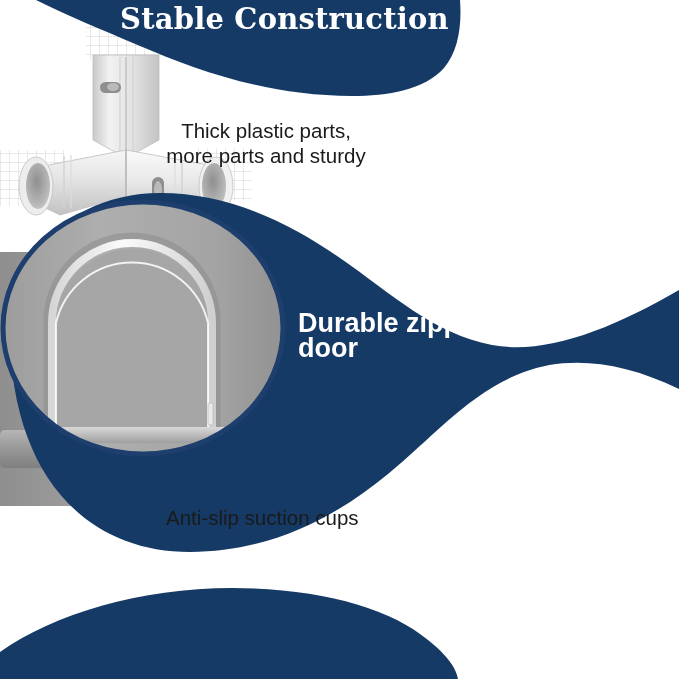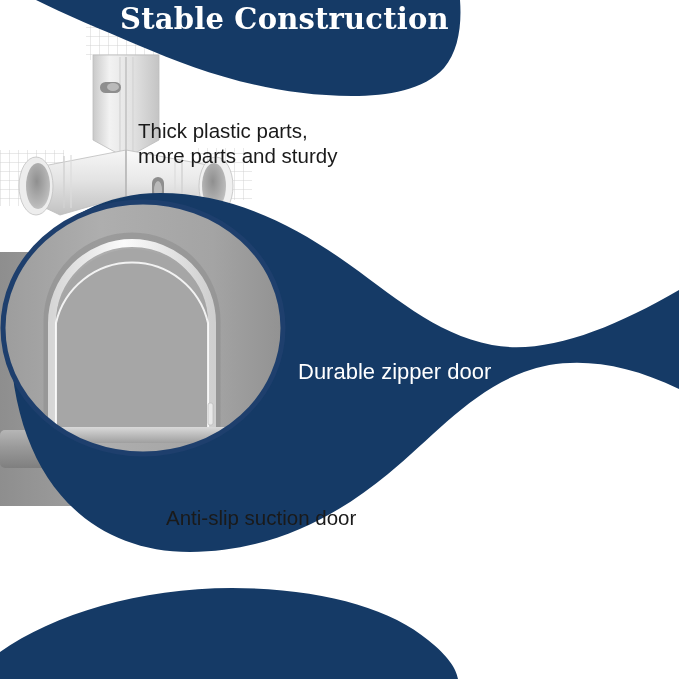--- a/index.html
+++ b/index.html
@@ -34,39 +34,38 @@
     letter-spacing: 0.2px;
     color: #ffffff;
     z-index: 40;
     white-space: nowrap;
   }
   #callout-thick {
     position: absolute;
     left: 138px;
     top: 118px;
     width: 256px;
-    text-align: left;
+    text-align: center;
     font-family: "Liberation Sans", sans-serif;
     font-size: 20.5px;
     line-height: 25px;
     color: #1a1a1a;
     z-index: 40;
   }
   #callout-zipper {
     position: absolute;
     left: 298px;
     top: 311px;
     width: 250px;
     font-family: "Liberation Sans", sans-serif;
-    font-weight: normal;
-    font-size: 22px;
+    font-weight: bold;
+    font-size: 27px;
     line-height: 25px;
     color: #ffffff;
     z-index: 40;
-    margin-top: 48px;
   }
   #callout-suction {
     position: absolute;
     left: 166px;
     top: 505px;
     width: 280px;
     font-family: "Liberation Sans", sans-serif;
     font-size: 20.5px;
     line-height: 25px;
     color: #1a1a1a;
@@ -139,21 +138,21 @@
   <div id="callout-thick">
     <span class="tline">Thick plastic parts,</span>
     <span class="tline">more parts and sturdy</span>
   </div>
 
   <div id="callout-zipper">
     <span class="tline">Durable zipper door</span>
   </div>
 
   <div id="callout-suction">
-    <span class="tline">Anti-slip suction door</span>
+    <span class="tline">Anti-slip suction cups</span>
   </div>
 
   <div id="inset-door">
     <svg viewBox="0 0 278 250" width="278" height="250">
       <defs>
         <linearGradient id="doorFabric" x1="0" y1="0" x2="1" y2="0">
           <stop offset="0%" stop-color="#9d9d9d"></stop>
           <stop offset="35%" stop-color="#aeaeae"></stop>
           <stop offset="75%" stop-color="#a4a4a4"></stop>
           <stop offset="100%" stop-color="#929292"></stop>

